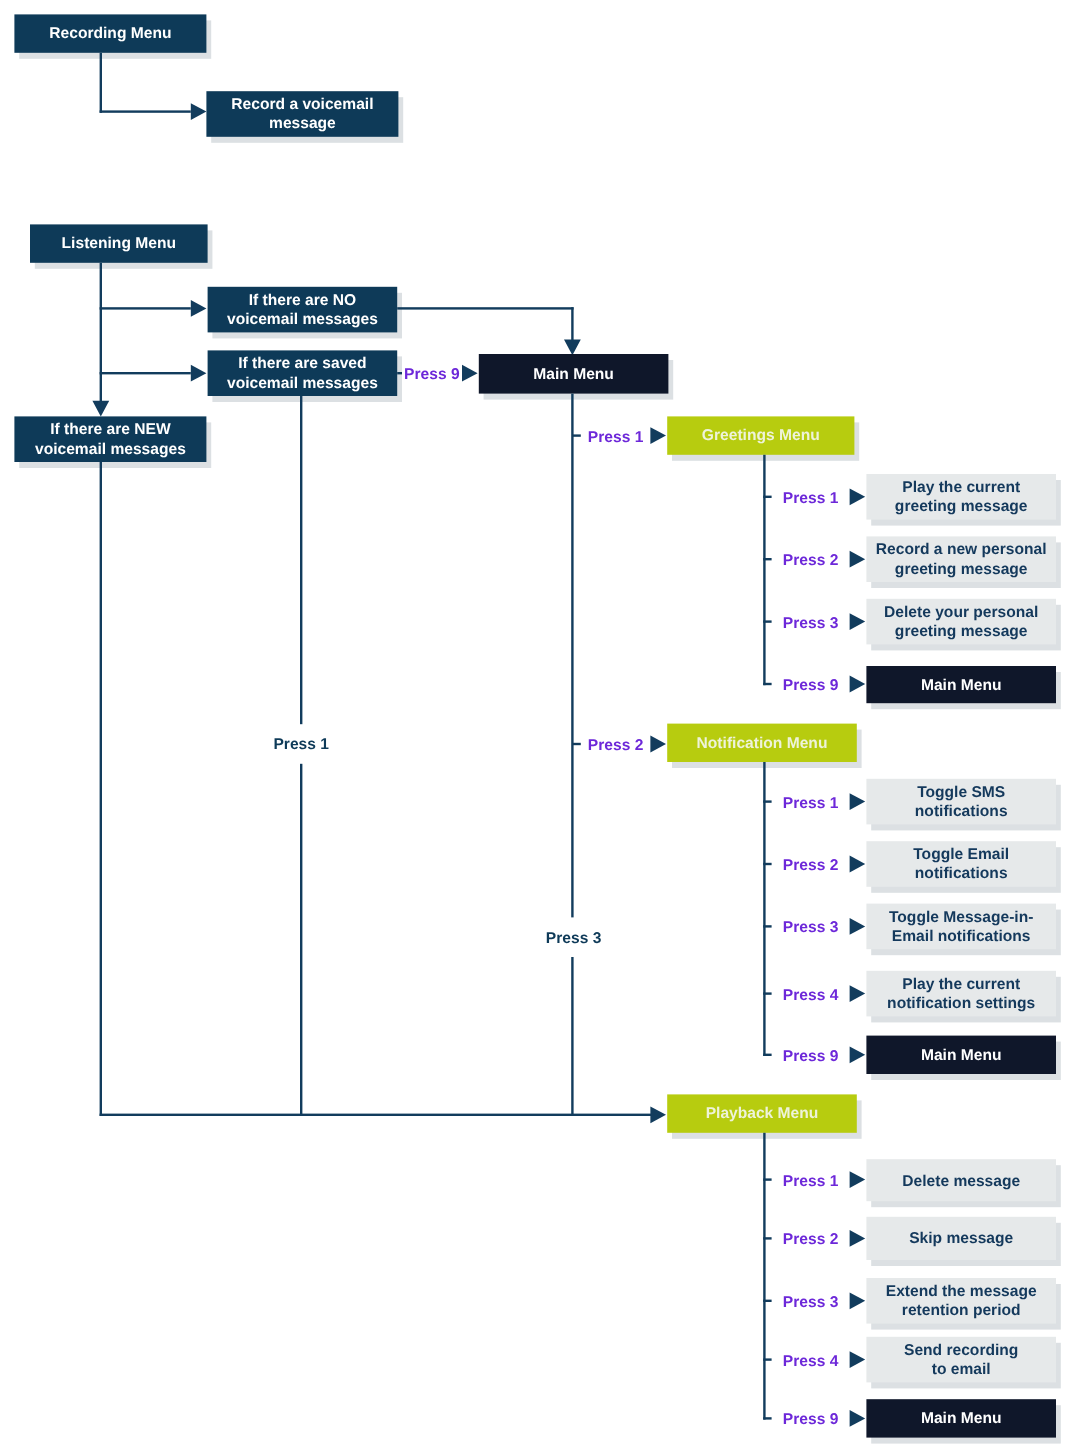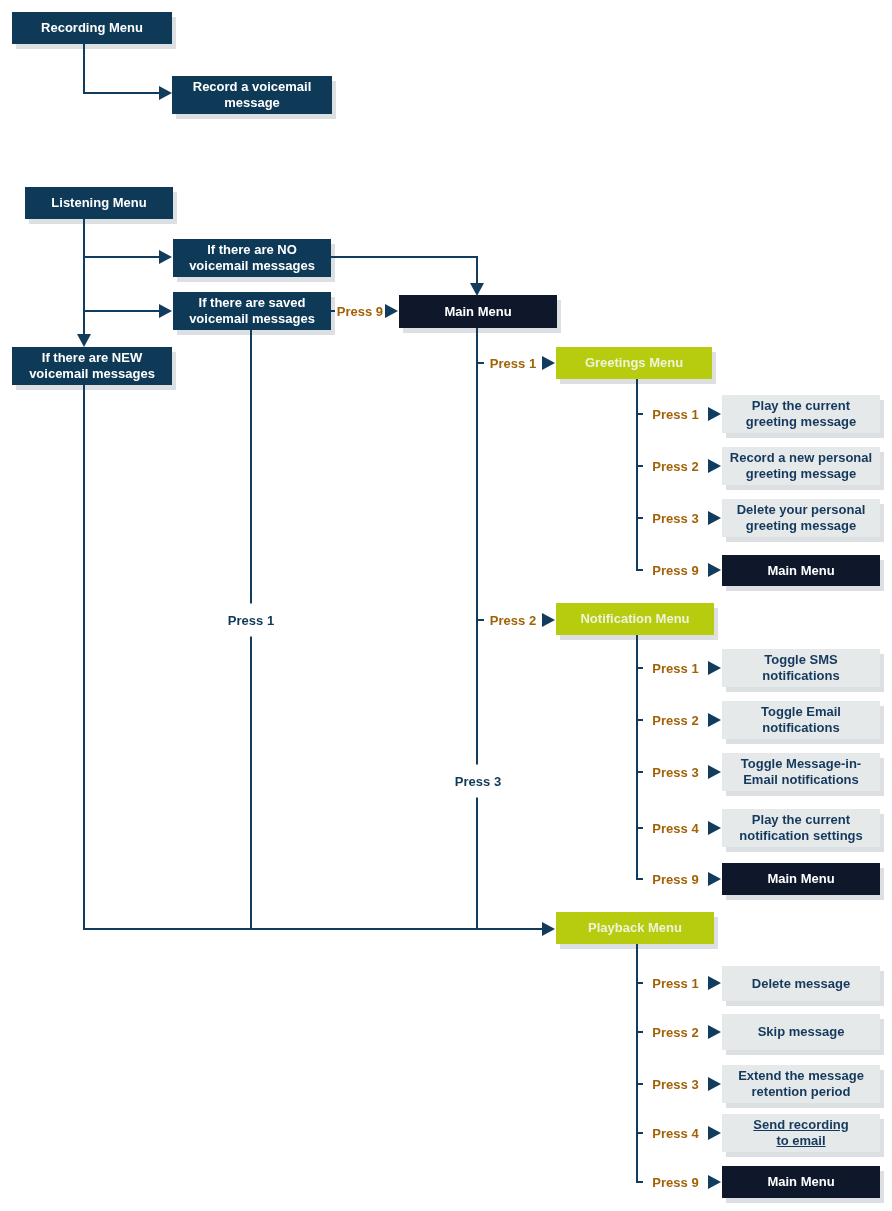--- a/index.html
+++ b/index.html
@@ -15,21 +15,21 @@
   .navy{background:#0e3a58;color:#ffffff;}
   .green{background:#0f172a;color:#ffffff;}
   .lime{background:#b7cc0f;color:#eef3da;}
   .gray{background:#e6e9ea;color:#14395c;}
   .ln{position:absolute;background:#123c5d;}
   .arr-r{width:0;height:0;border-top:7px solid transparent;border-bottom:7px solid transparent;border-left:13px solid #123c5d;}
   .arr-r.abs{position:absolute;}
   .arr-d{position:absolute;width:0;height:0;border-left:7px solid transparent;border-right:7px solid transparent;border-top:13px solid #123c5d;}
   .tick{position:absolute;display:flex;align-items:center;justify-content:space-between;transform:translateY(-50%);height:18px;}
   .dash{width:7px;height:2px;background:#123c5d;}
-  .plabel{font-size:13px;color:#a16207;white-space:nowrap;padding:0 2px;}
+  .plabel{font-size:13px;color:#6d28d9;white-space:nowrap;padding:0 2px;}
   .line-label{
     position:absolute;transform:translate(-50%,-50%);background:#ffffff;
     padding:9px 4px;font-size:13px;color:#0e3a58;white-space:nowrap;
   }
 </style>
 </head>
 <body>
 
 <div id="canvas">
 
@@ -163,21 +163,21 @@
     <span class="dash"></span>
     <span class="plabel">Press 3</span>
     <span class="arr-r"></span>
   </div>
   <div class="box gray" style="left:722px;top:1065px;width:158px;height:38px;">Extend the message retention period</div>
   <div class="tick" style="left:636px;top:1133px;width:85px;">
     <span class="dash"></span>
     <span class="plabel">Press 4</span>
     <span class="arr-r"></span>
   </div>
-  <div class="box gray" style="left:722px;top:1114px;width:158px;height:38px;padding:2px 28px;text-decoration:underline;">Send recording to email</div>
+  <div class="box gray" style="left:722px;top:1114px;width:158px;height:38px;padding:2px 28px;">Send recording to email</div>
   <div class="tick" style="left:636px;top:1182px;width:85px;">
     <span class="dash"></span>
     <span class="plabel">Press 9</span>
     <span class="arr-r"></span>
   </div>
   <div class="box green" style="left:722px;top:1166px;width:158px;height:32px;">Main Menu</div>
 
 </div>
 
 </body></html>

